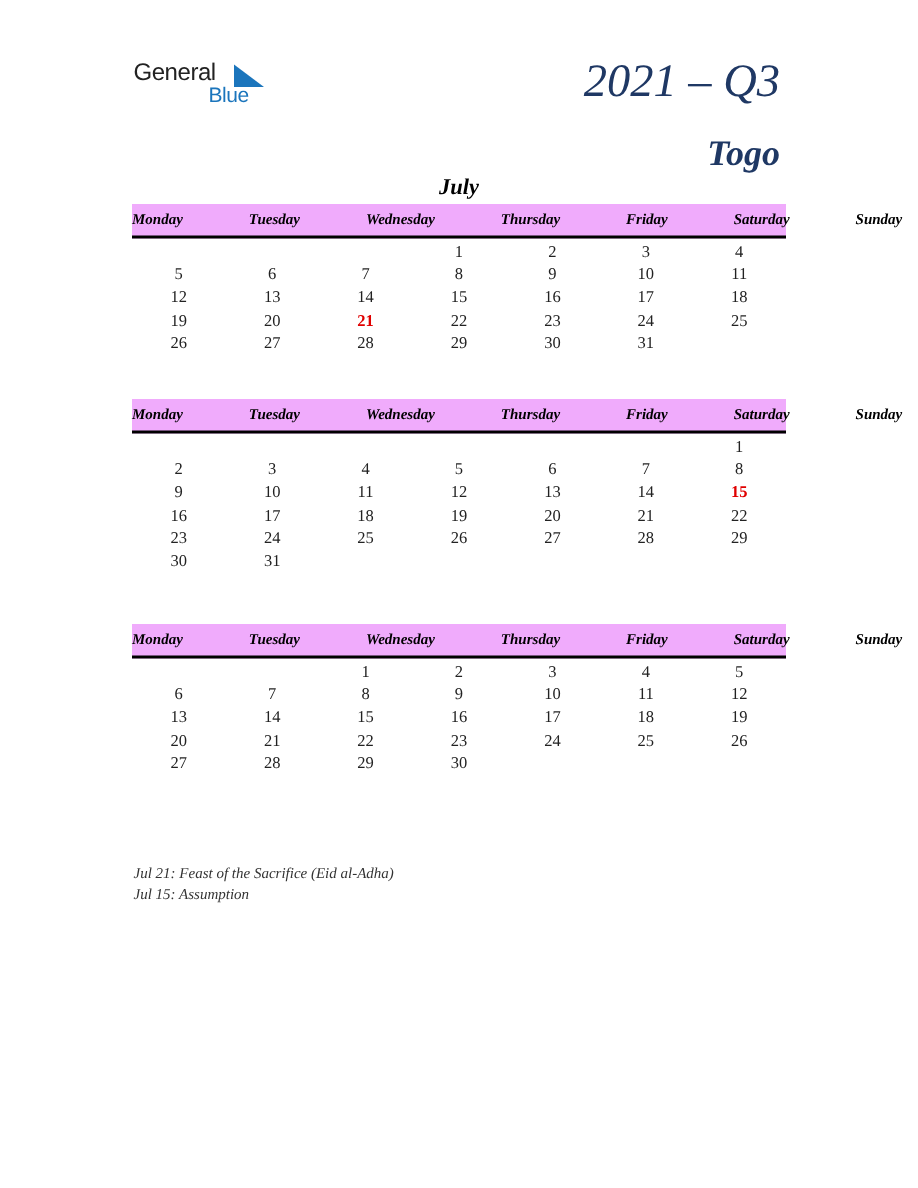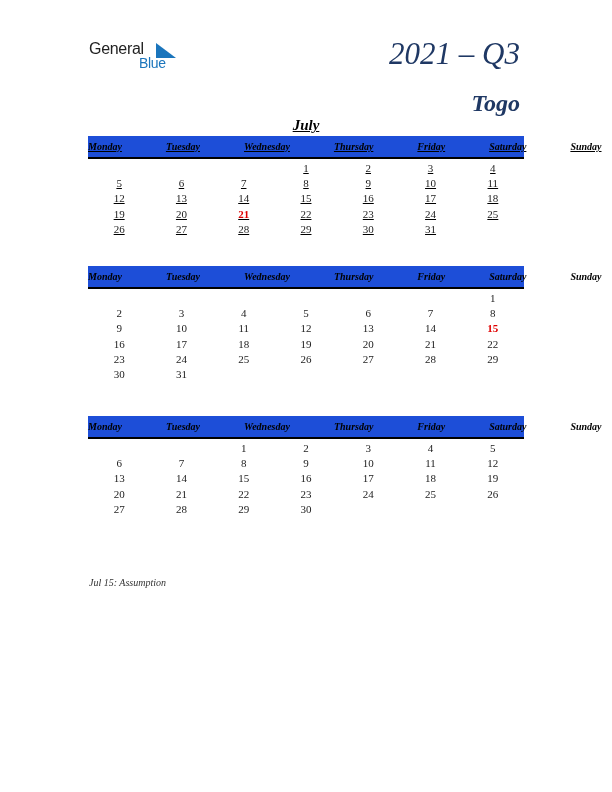--- a/index.html
+++ b/index.html
@@ -5,41 +5,41 @@
   html, body { margin:0; padding:0; background:#ffffff; }
   body { width:612px; height:792px; position:relative; overflow:hidden; font-family:"DejaVu Serif", serif; }
   .logo { position:absolute; left:89px; top:40px; width:100px; height:36px; }
   .logo-general { position:absolute; left:0; top:0; font-family:"Liberation Sans", sans-serif; font-size:16px; color:#222; letter-spacing:-0.3px; }
   .logo-blue { position:absolute; left:50px; top:15px; font-family:"Liberation Sans", sans-serif; font-size:14px; color:#1b75bc; letter-spacing:-0.3px; }
   .logo-tri { position:absolute; left:67px; top:3px; width:0; height:0; border-bottom:15px solid #1b75bc; border-left:0 solid transparent; border-right:20px solid transparent; }
   .title { position:absolute; right:92px; top:36px; font-family:"Liberation Serif", serif; font-style:italic; font-size:31px; color:#1f3864; white-space:nowrap;margin-left:13px; }
   .country { position:absolute; right:92px; top:90px; font-family:"Liberation Serif", serif; font-style:italic; font-weight:bold; font-size:24px; color:#1f3864; }
   .month { position:absolute; left:88px; width:436px; }
   .month-name { text-align:center; font-family:"Liberation Serif", serif; font-style:italic; font-weight:bold; font-size:15px; color:#000; height:20px; line-height:18px; }
-  .hdr { display:flex; background:#1d4ed8; height:21px; border-bottom:2px solid #000;gap:44px; }
+  .hdr { display:flex; background:#f0abfc; height:21px; border-bottom:2px solid #000;gap:44px; }
   .hdr div { flex:1; text-align:center; font-family:"Liberation Serif", serif; font-style:italic; font-weight:bold; font-size:10px; line-height:22px; color:#000; }
   .rows { padding-top:2px; }
   .row { display:flex; height:15.2px; }
   .row div { flex:1; text-align:center; font-family:"Liberation Serif", serif; font-size:11px; line-height:15px; color:#222; }
   .row div.hol { color:#e00000; font-weight:bold; }
   .notes { position:absolute; left:89px; top:576px; font-family:"Liberation Serif", serif; font-style:italic; font-size:10px; color:#333; line-height:13.5px; }
 </style>
 </head>
 <body>
 
 <div class="logo">
   <span class="logo-general">General</span>
   <span class="logo-tri"></span>
   <span class="logo-blue">Blue</span>
 </div>
 
 <div class="title">2021 – Q3</div>
 <div class="country">Togo</div>
 
-<div class="month" id="m0" style="top:116px;text-decoration:underline;">
+<div class="month" id="m0" style="top:116px;">
   <div class="month-name">July</div>
   <div class="hdr">
       <div>Monday</div>
       <div>Tuesday</div>
       <div>Wednesday</div>
       <div>Thursday</div>
       <div>Friday</div>
       <div>Saturday</div>
       <div>Sunday</div>
     </div>
@@ -213,14 +213,15 @@
         <div>29</div>
         <div>30</div>
         <div></div>
         <div></div>
         <div></div>
       </div>
     </div>
 </div>
 
 <div class="notes">
+  <div>Jul 21: Feast of the Sacrifice (Eid al-Adha)</div>
   <div>Jul 15: Assumption</div>
 </div>
 
 </body></html>

